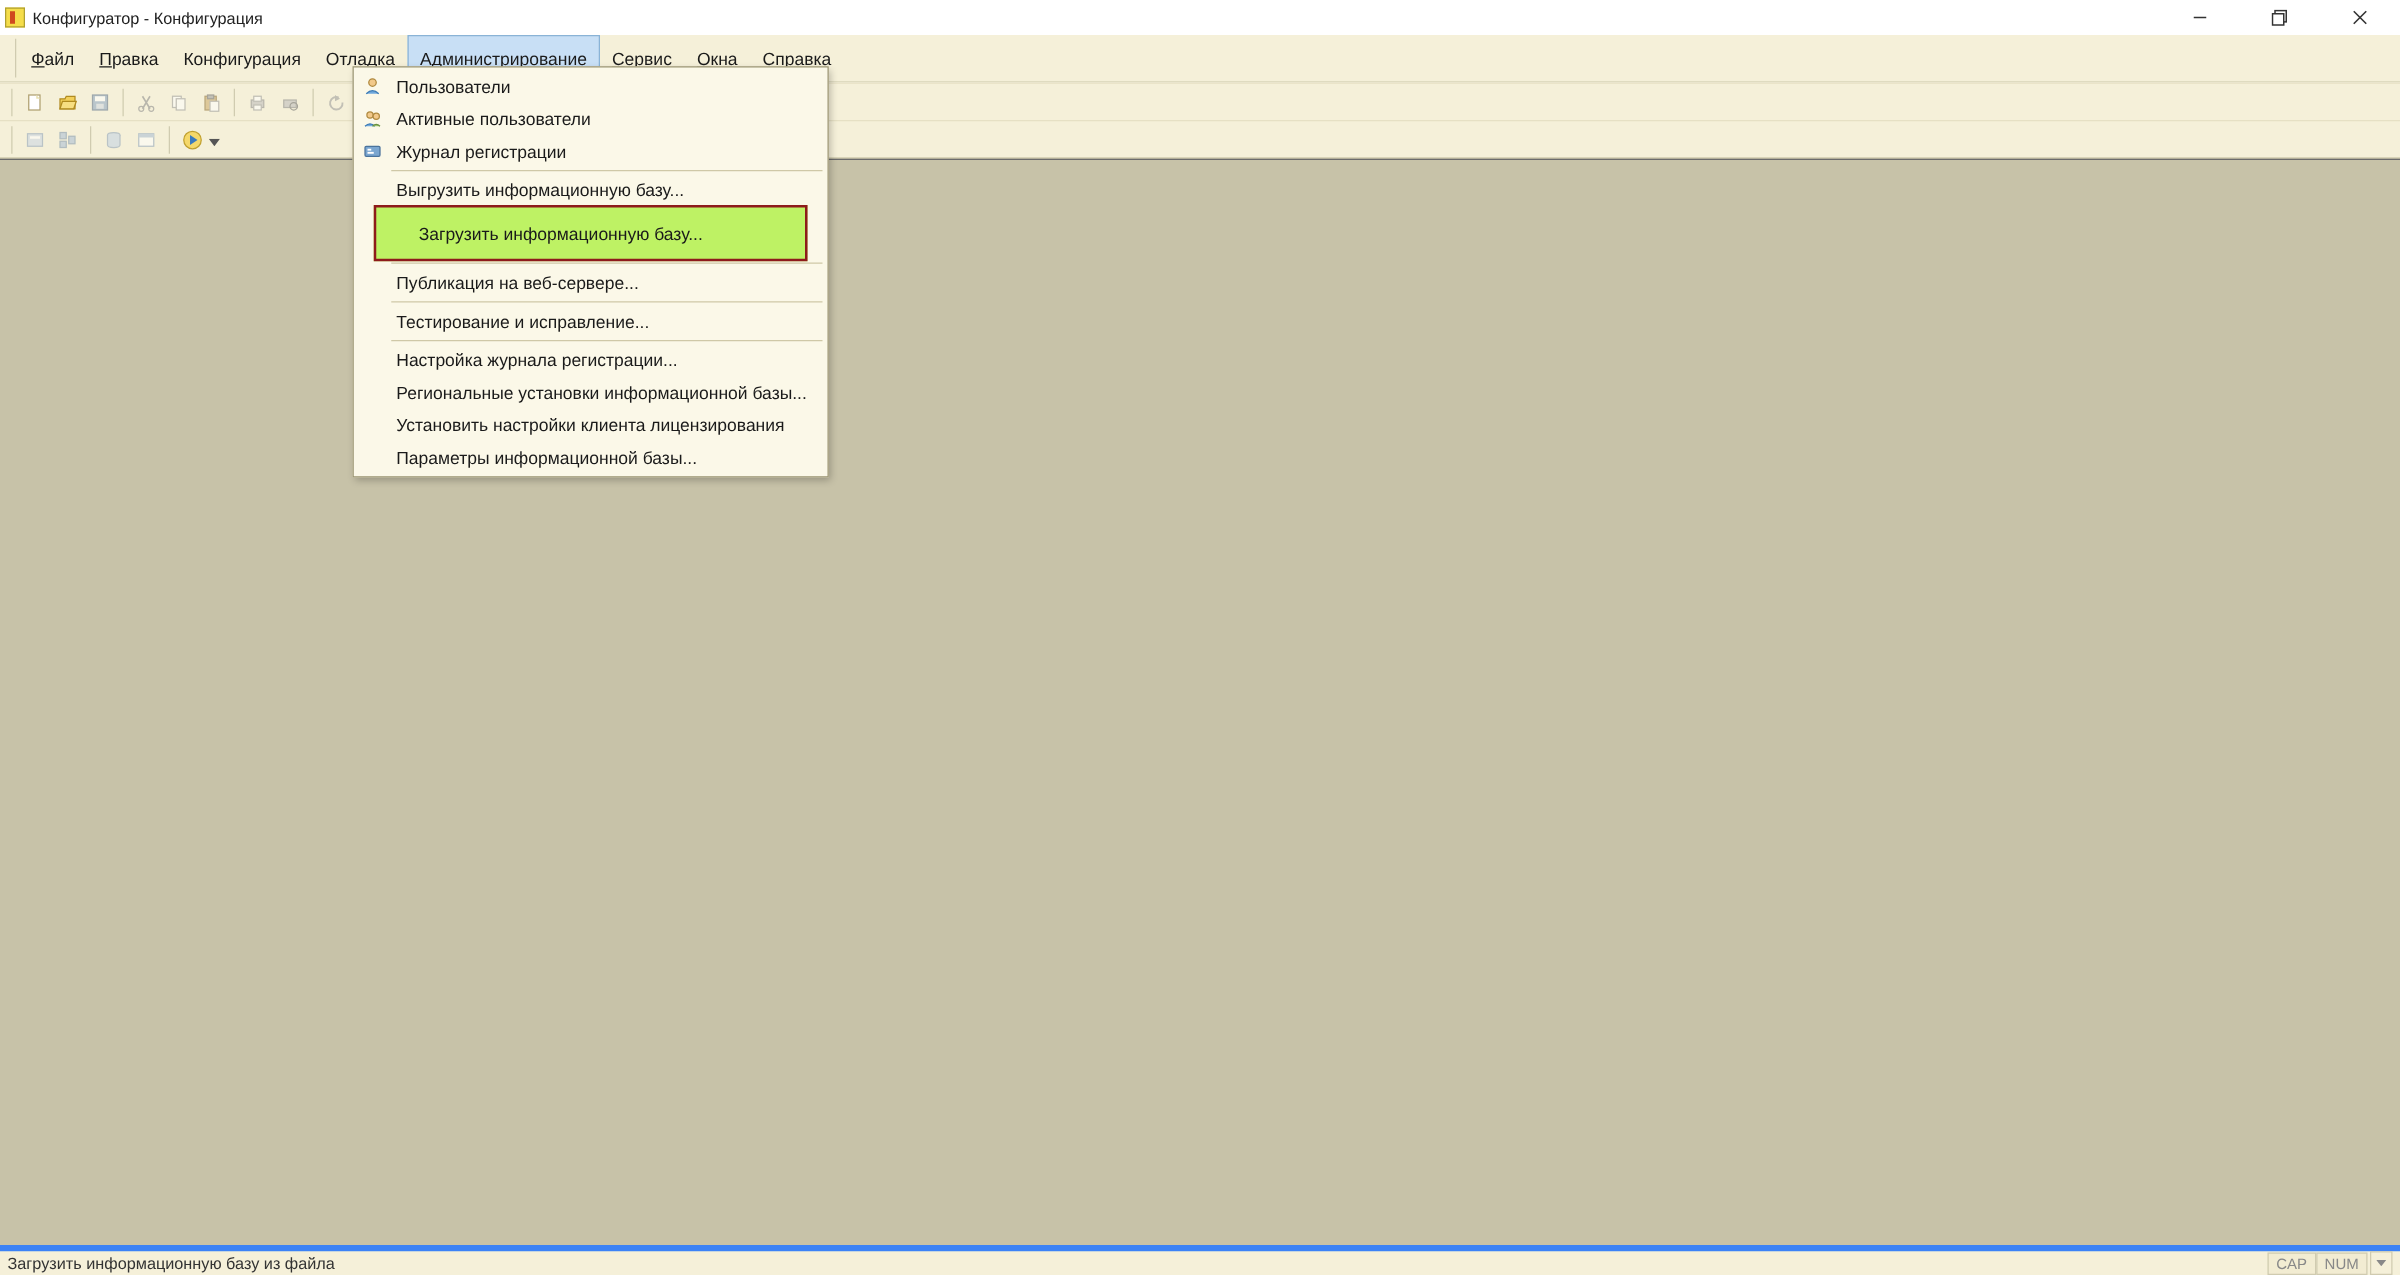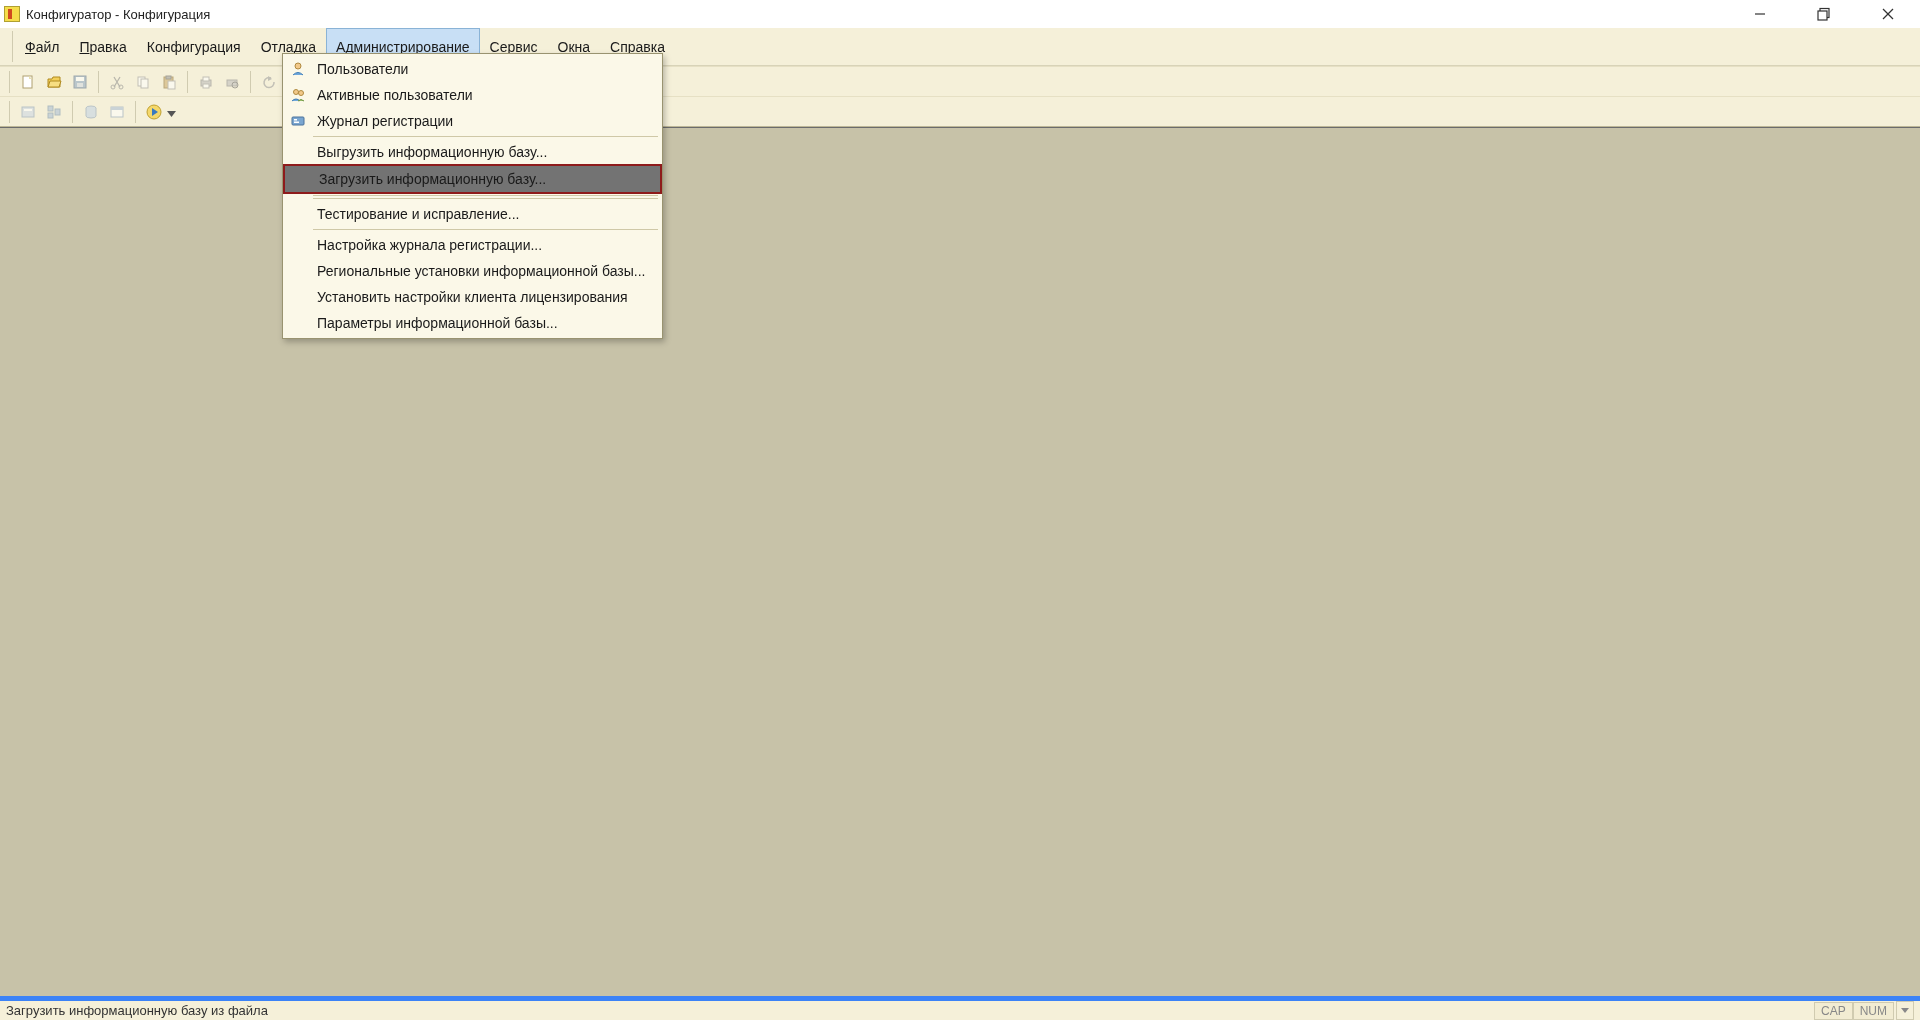--- a/index.html
+++ b/index.html
@@ -33,21 +33,21 @@
     
     
     .workspace { position: relative; height: calc(1020px - 28px - 26px - 60px - 24px); background: #c7c2a8; border-top: 1px solid #6b6b6b; }
     
     
     .dropdown { position: absolute; left: 282px; top: 53px; width: 381px; background: #fbf8e8; border: 1px solid #999370; box-shadow: 2px 3px 6px rgba(0,0,0,0.25); z-index: 100; padding: 2px 0; }
     .dd-item { height: 26px; display: flex; align-items: center; font-size: 14px; color: #1a1a1a; padding-left: 0; position: relative; cursor: default; }
     .dd-icon-col { width: 30px; height: 26px; display: flex; align-items: center; justify-content: center; }
     .dd-label { padding-left: 4px; }
     .dd-sep { height: 1px; background: #cfc8a7; margin: 2px 4px 2px 30px; }
-    .dd-item.highlighted-border { border: 2px solid #8e1b1b; height: 30px; margin: -1px 0; background: #737373; }
+    .dd-item.highlighted-border { border: 2px solid #8e1b1b; height: 45px; margin: -1px 16px; background: #bef264; }
     
     
     .statusbar { position: absolute; left: 0; right: 0; bottom: 0; height: 24px; background: #f5f0d9; border-top: 5px solid #3b82f6; display: flex; align-items: center; font-size: 13px; color: #333; padding: 0 6px; }
     .status-right { margin-left: auto; display: flex; align-items: center; gap: 0; }
     .status-cell { border: 1px solid #d0cbb0; padding: 1px 6px; font-size: 12px; color: #888; background: #f2ecd2; }
     .status-drop { border: 1px solid #d0cbb0; width: 18px; height: 19px; display: flex; align-items: center; justify-content: center; margin-left: 2px; }
   </style>
 </head>
 <body>
 
@@ -253,20 +253,24 @@
   <div class="dd-sep"></div>
   <div class="dd-item">
     <div class="dd-icon-col"></div>
     <span class="dd-label">Выгрузить информационную базу...</span>
   </div>
   <div class="dd-item highlighted-border">
     <div class="dd-icon-col"></div>
     <span class="dd-label">Загрузить информационную базу...</span>
   </div>
   <div class="dd-sep"></div>
+  <div class="dd-item">
+    <div class="dd-icon-col"></div>
+    <span class="dd-label">Публикация на веб-сервере...</span>
+  </div>
   <div class="dd-sep"></div>
   <div class="dd-item">
     <div class="dd-icon-col"></div>
     <span class="dd-label">Тестирование и исправление...</span>
   </div>
   <div class="dd-sep"></div>
   <div class="dd-item">
     <div class="dd-icon-col"></div>
     <span class="dd-label">Настройка журнала регистрации...</span>
   </div>

